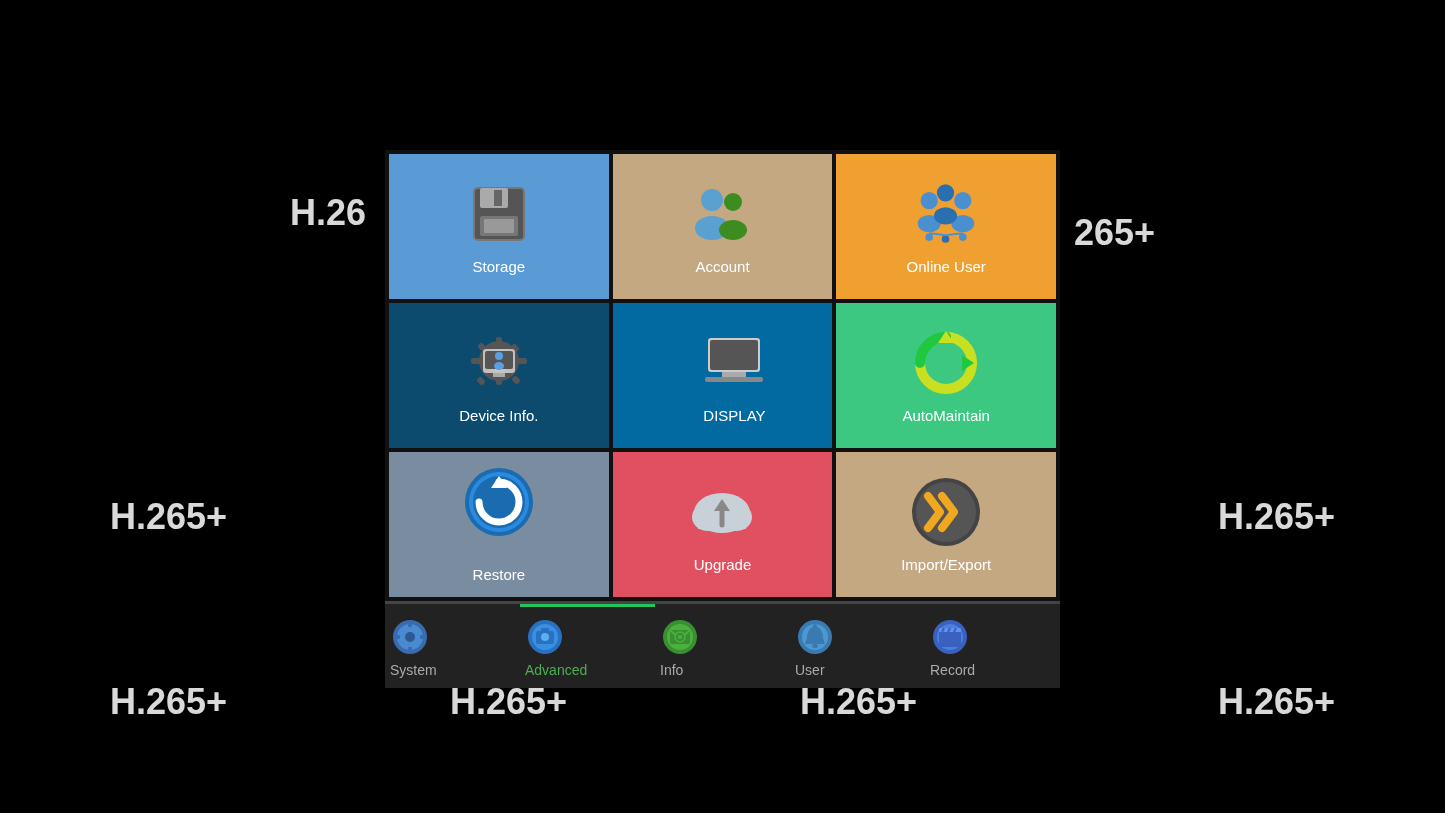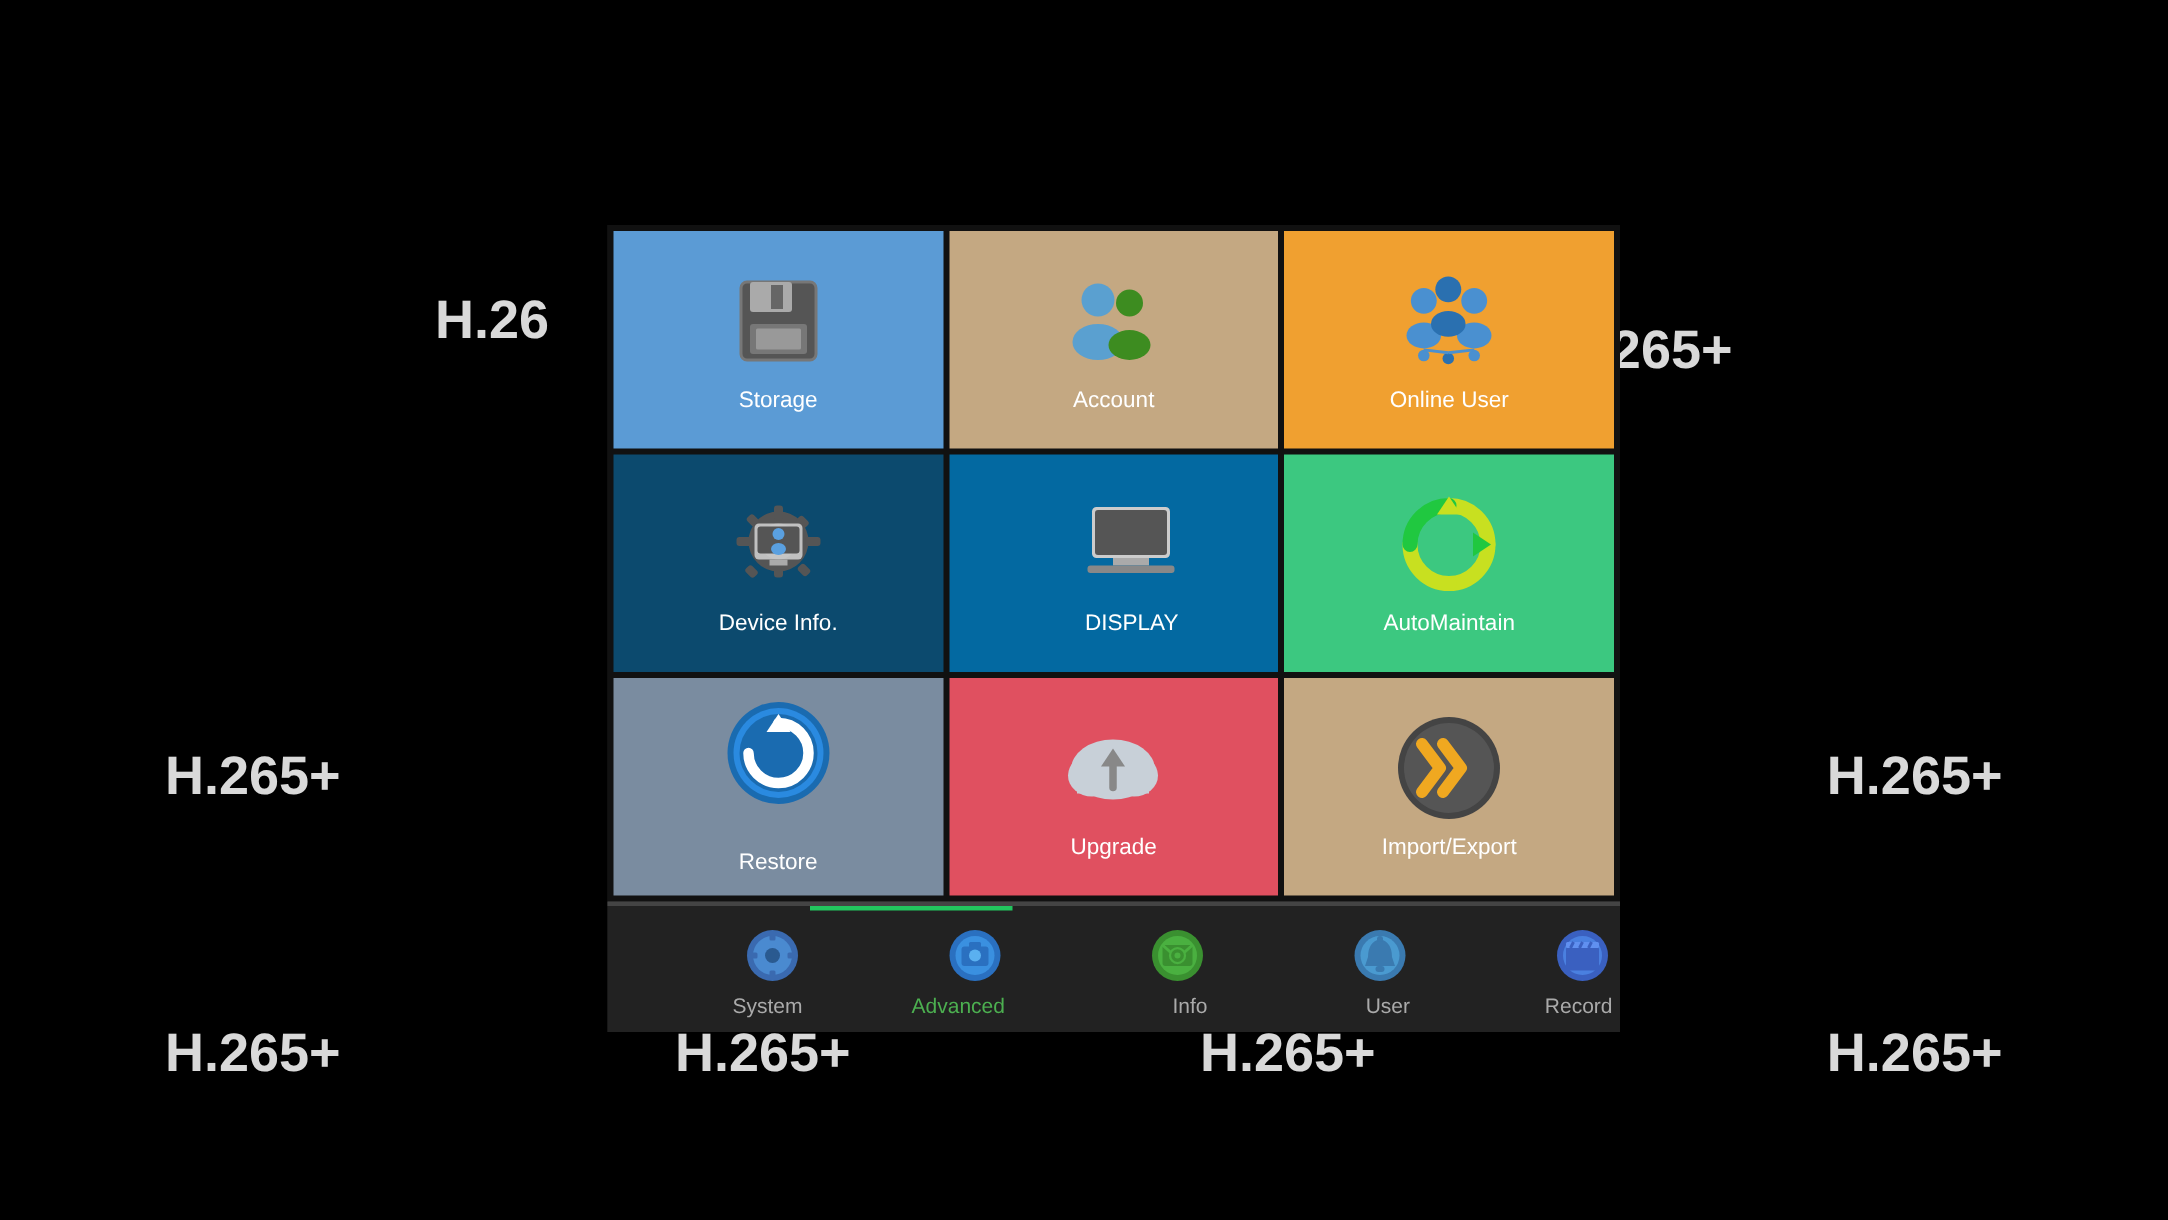--- a/index.html
+++ b/index.html
@@ -29,21 +29,20 @@
     .wm-bl2 { bottom: 90px; left: 450px; }
     .wm-bc { bottom: 90px; left: 800px; }
     .wm-br { bottom: 90px; right: 110px; }
 
     .main-container {
       position: absolute;
       top: 150px;
       left: 385px;
       width: 675px;
       background: #1a1a1a;
-      margin-left: 20px;
     }
 
     .grid {
       display: grid;
       grid-template-columns: repeat(3, 1fr);
       grid-template-rows: repeat(3, 145px);
       gap: 4px;
       background: #111;
       padding: 4px;
     }
@@ -87,21 +86,21 @@
     .navbar {
       display: grid;
       grid-template-columns: repeat(5, 1fr);
       background: #222;
       border-top: 3px solid #444;
     }
 
     .nav-item {
       display: flex;
       flex-direction: column;
-      align-items: flex-end;
+      align-items: flex-start;
       justify-content: center;
       padding: 10px 5px;
       cursor: pointer;
       gap: 5px;
       border-top: 3px solid transparent;
     }
 
     .nav-item.active {
       border-top: 3px solid #22c55e;
     }

